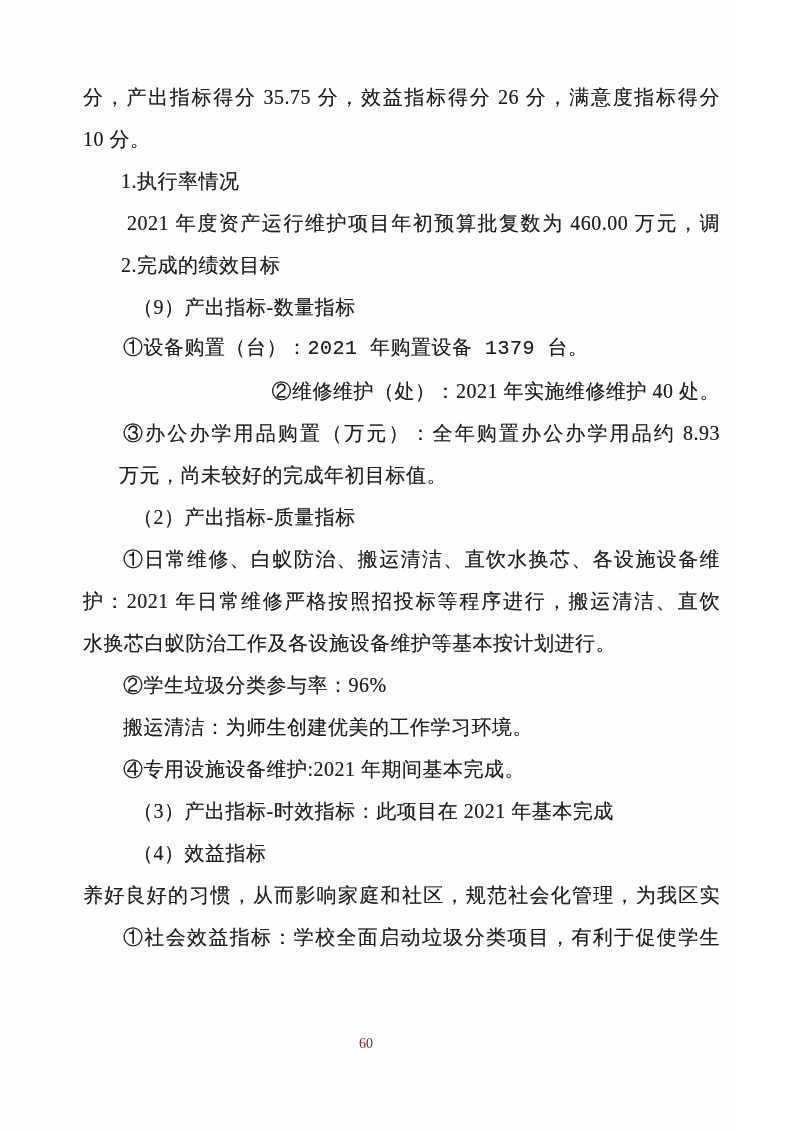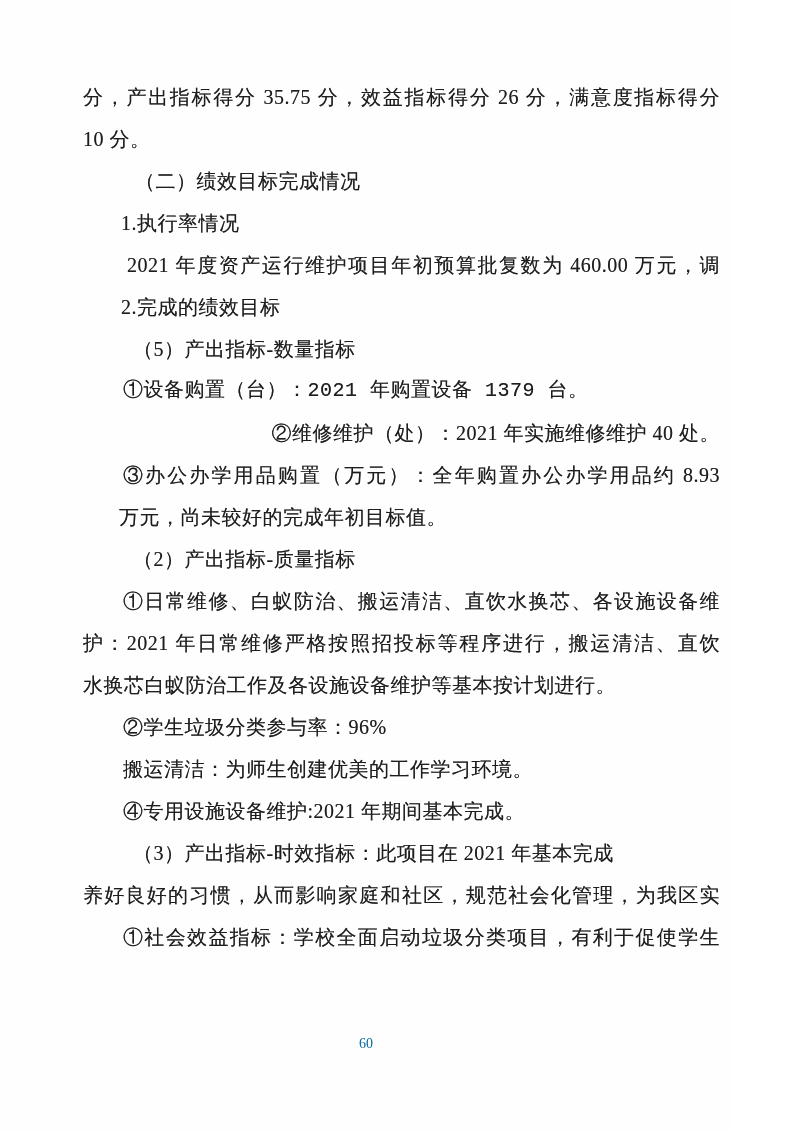--- a/index.html
+++ b/index.html
@@ -39,44 +39,44 @@
     overflow: hidden;
   }
   .page-number {
     position: absolute;
     left: 0;
     right: 0;
     top: 1036px;
     text-align: center;
     font-size: 14px;
     line-height: 16px;
-    color: #0369a1;
+    color: #7f1d1d;
   }
 </style>
 </head>
 <body>
 
 <div class="page">
   <div class="content" id="lines-container">
       <p class="doc-line stretch" style="padding-left: 0px;">分，产出指标得分 35.75 分，效益指标得分 26 分，满意度指标得分</p>
       <p class="doc-line" style="padding-left: 0px;">10 分。</p>
-      <p class="doc-line" style="padding-left: 52px;">（二）绩效目标完成情况</p>
       <p class="doc-line" style="padding-left: 38px;">1.执行率情况</p>
       <p class="doc-line stretch" style="padding-left: 44px;">2021 年度资产运行维护项目年初预算批复数为 460.00 万元，调</p>
       <p class="doc-line" style="padding-left: 38px;">2.完成的绩效目标</p>
-      <p class="doc-line" style="padding-left: 50px;">（5）产出指标-数量指标</p>
+      <p class="doc-line" style="padding-left: 50px;">（9）产出指标-数量指标</p>
       <p class="doc-line" style="padding-left: 40px; font-family: Liberation Mono, monospace;">①设备购置（台）：2021 年购置设备 1379 台。</p>
       <p class="doc-line" style="padding-left: 40px; text-align: right;">②维修维护（处）：2021 年实施维修维护 40 处。</p>
       <p class="doc-line stretch" style="padding-left: 40px;">③办公办学用品购置（万元）：全年购置办公办学用品约 8.93</p>
       <p class="doc-line" style="padding-left: 0px; margin-left: 36px;">万元，尚未较好的完成年初目标值。</p>
       <p class="doc-line" style="padding-left: 50px;">（2）产出指标-质量指标</p>
       <p class="doc-line stretch" style="padding-left: 40px;">①日常维修、白蚁防治、搬运清洁、直饮水换芯、各设施设备维</p>
       <p class="doc-line stretch" style="padding-left: 0px;">护：2021 年日常维修严格按照招投标等程序进行，搬运清洁、直饮</p>
       <p class="doc-line" style="padding-left: 0px;">水换芯白蚁防治工作及各设施设备维护等基本按计划进行。</p>
       <p class="doc-line" style="padding-left: 40px;">②学生垃圾分类参与率：96%</p>
       <p class="doc-line" style="padding-left: 40px;">搬运清洁：为师生创建优美的工作学习环境。</p>
       <p class="doc-line" style="padding-left: 40px;">④专用设施设备维护:2021 年期间基本完成。</p>
       <p class="doc-line" style="padding-left: 50px;">（3）产出指标-时效指标：此项目在 2021 年基本完成</p>
+      <p class="doc-line" style="padding-left: 50px;">（4）效益指标</p>
       <p class="doc-line stretch" style="padding-left: 0px;">养好良好的习惯，从而影响家庭和社区，规范社会化管理，为我区实</p>
       <p class="doc-line stretch" style="padding-left: 40px;">①社会效益指标：学校全面启动垃圾分类项目，有利于促使学生</p>
     </div>
   <div class="page-number">60</div>
 </div>
 
 </body></html>

